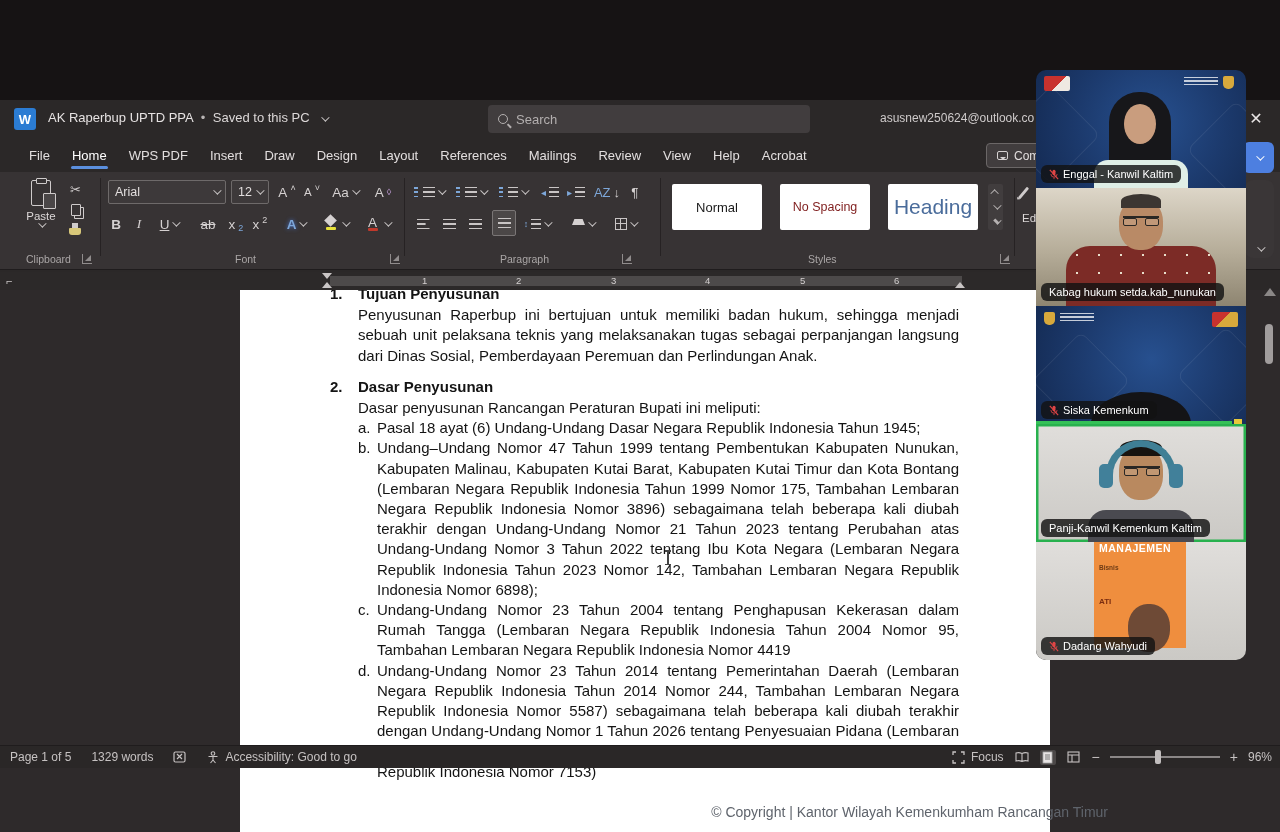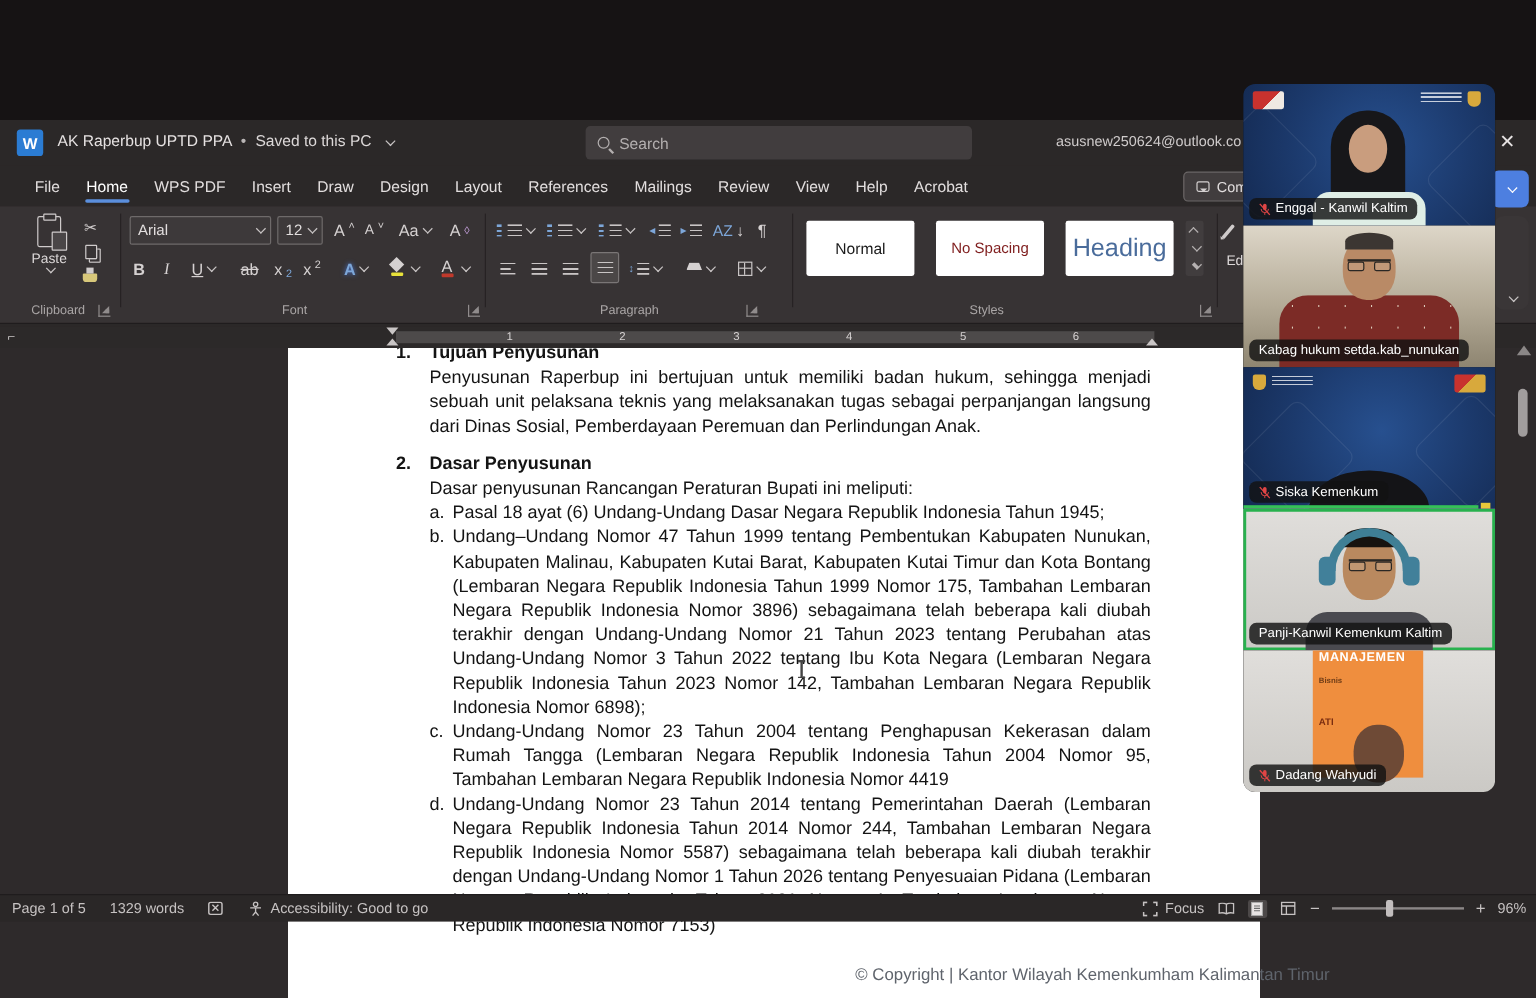--- a/index.html
+++ b/index.html
@@ -453,21 +453,21 @@
   <div class="close-x">✕</div>
   <div class="blue-btn">
       <span class="chev"></span>
     </div>
   <div class="gray-panel">
       <span class="chev"></span>
     </div>
   <div class="scroll-up"></div>
   <div class="scroll-thumb"></div>
 
-  <div class="copyright">© Copyright | Kantor Wilayah Kemenkumham Kalimantan Timur</div>
+  <div class="copyright">© Copyright | Kantor Wilayah Kemenkumham Rancangan Timur</div>
 
   <div class="meet">
 
     <div class="tile blue-bg">
       <div class="batik" style="left:-20px;top:30px"></div>
       <div class="batik" style="right:-25px;top:45px"></div>
       <div class="flag-logo"></div>
       <div class="kemen-text" style="right:28px;top:7px"></div>
       <div class="gold-em" style="right:12px;top:6px"></div>
       <div class="hijab"></div>

